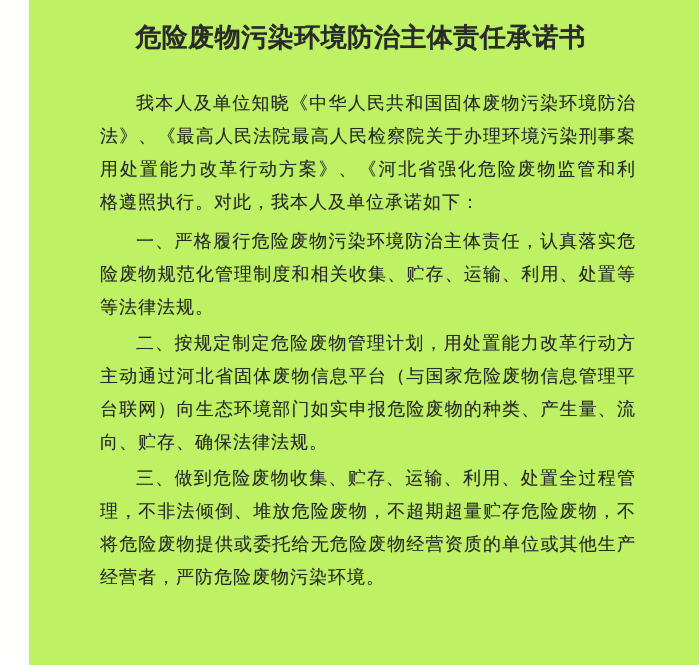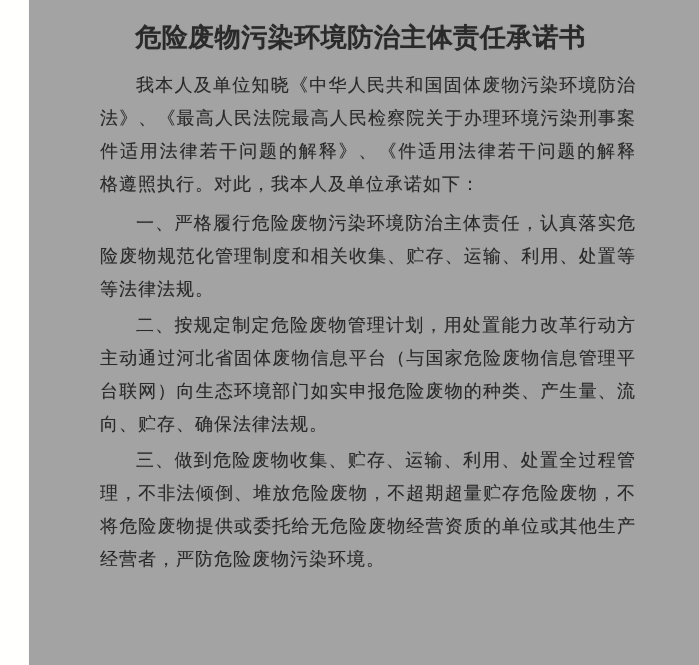--- a/index.html
+++ b/index.html
@@ -5,21 +5,21 @@
   html, body {
     margin: 0;
     padding: 0;
     background: #ffffff;
   }
   .page {
     position: relative;
     width: 699px;
     height: 665px;
     overflow: hidden;
-    background: #a3a3a3;
+    background: #bef264;
     font-family: "DejaVu Serif", "Liberation Serif", serif;
     color: #2a2a2a;
   }
   
   .paper-seam {
     position: absolute;
     left: 0;
     top: 0;
     width: 28px;
     height: 100%;
@@ -34,21 +34,21 @@
     margin: 0 0 0 -14px;           
     font-size: 26px;
     line-height: 38px;
     font-weight: bold;
     text-align: center;
     letter-spacing: 0.5px;
     white-space: nowrap;
     text-shadow: 0 0 0.8px rgba(30,30,30,0.45);
   }
   .doc-body {
-    margin-top: 12px;
+    margin-top: 30px;
     font-size: 18px;
     text-shadow: 0 0 0.7px rgba(42,42,42,0.38);
   }
   .paragraph { margin: 0; }
   .paragraph + .paragraph { margin-top: 3px; }
   .paragraph.intro + .paragraph { margin-top: 6px; }
   .line {
     height: 33px;
     line-height: 33px;
     text-align: justify;
@@ -65,21 +65,21 @@
 <body>
 
 <div class="page">
   <div class="paper-seam"></div>
   <div class="content">
     <h1 class="title">危险废物污染环境防治主体责任承诺书</h1>
     <div class="doc-body">
       <div class="paragraph intro">
           <div class="line first">我本人及单位知晓《中华人民共和国固体废物污染环境防治</div>
           <div class="line">法》、《最高人民法院最高人民检察院关于办理环境污染刑事案</div>
-          <div class="line">件适用法律若干问题的解释》、《件适用法律若干问题的解释</div>
+          <div class="line">用处置能力改革行动方案》、《河北省强化危险废物监管和利</div>
           <div class="line last">格遵照执行。对此，我本人及单位承诺如下：</div>
         </div>
       <div class="paragraph">
           <div class="line first">一、严格履行危险废物污染环境防治主体责任，认真落实危</div>
           <div class="line">险废物规范化管理制度和相关收集、贮存、运输、利用、处置等</div>
           <div class="line last">等法律法规。</div>
         </div>
       <div class="paragraph">
           <div class="line first">二、按规定制定危险废物管理计划，用处置能力改革行动方案，</div>
           <div class="line">主动通过河北省固体废物信息平台（与国家危险废物信息管理平</div>

